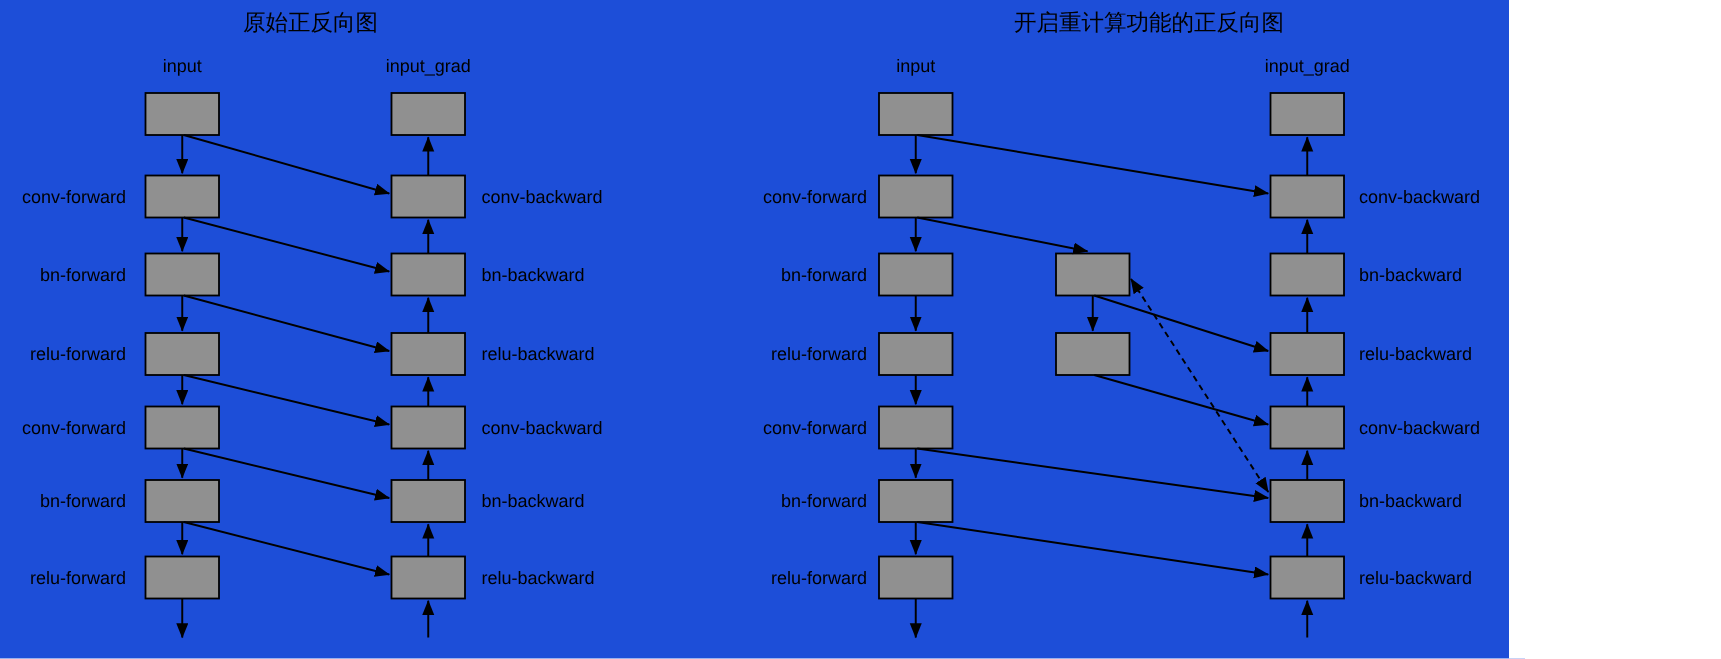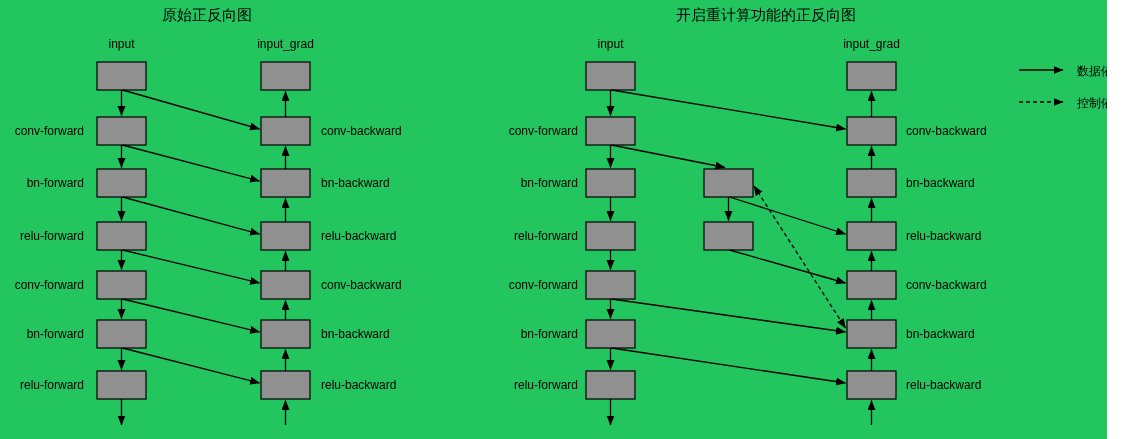--- a/index.html
+++ b/index.html
@@ -1,16 +1,16 @@
 <!DOCTYPE html>
 <html><head>
 <meta charset="utf-8">
 <style>
   html, body { margin: 0; padding: 0; background: #ffffff; }
-  #stage { position: relative; width: 1107px; height: 439px; background: #22c55e; overflow: hidden; }
+  #stage { position: relative; width: 1006px; height: 439px; background: #1d4ed8; overflow: hidden; }
   svg text {
     font-family: "Liberation Sans", "DejaVu Sans", sans-serif;
     fill: #000000;
   }
 </style>
 </head>
 <body>
 
 <div id="stage">
   <svg id="diagram-svg" width="1147" height="439" viewBox="0 0 1147 439">

